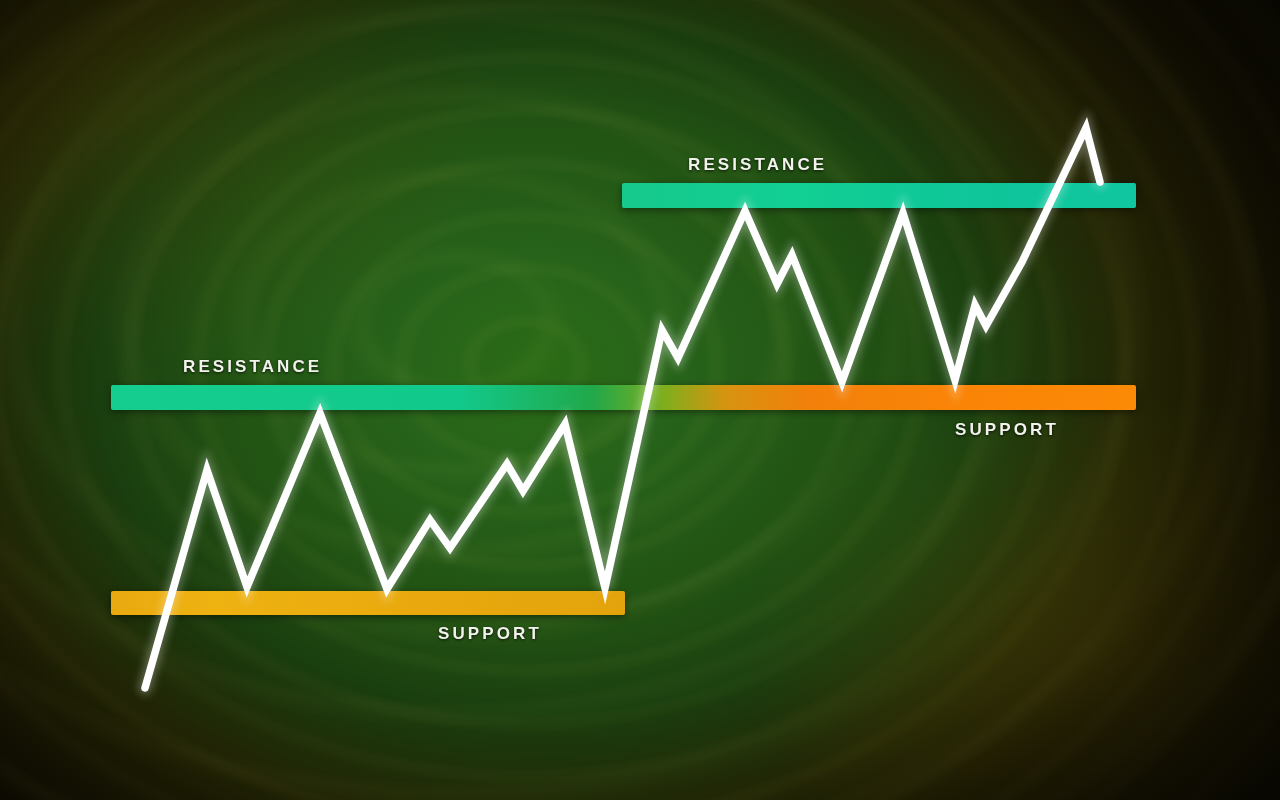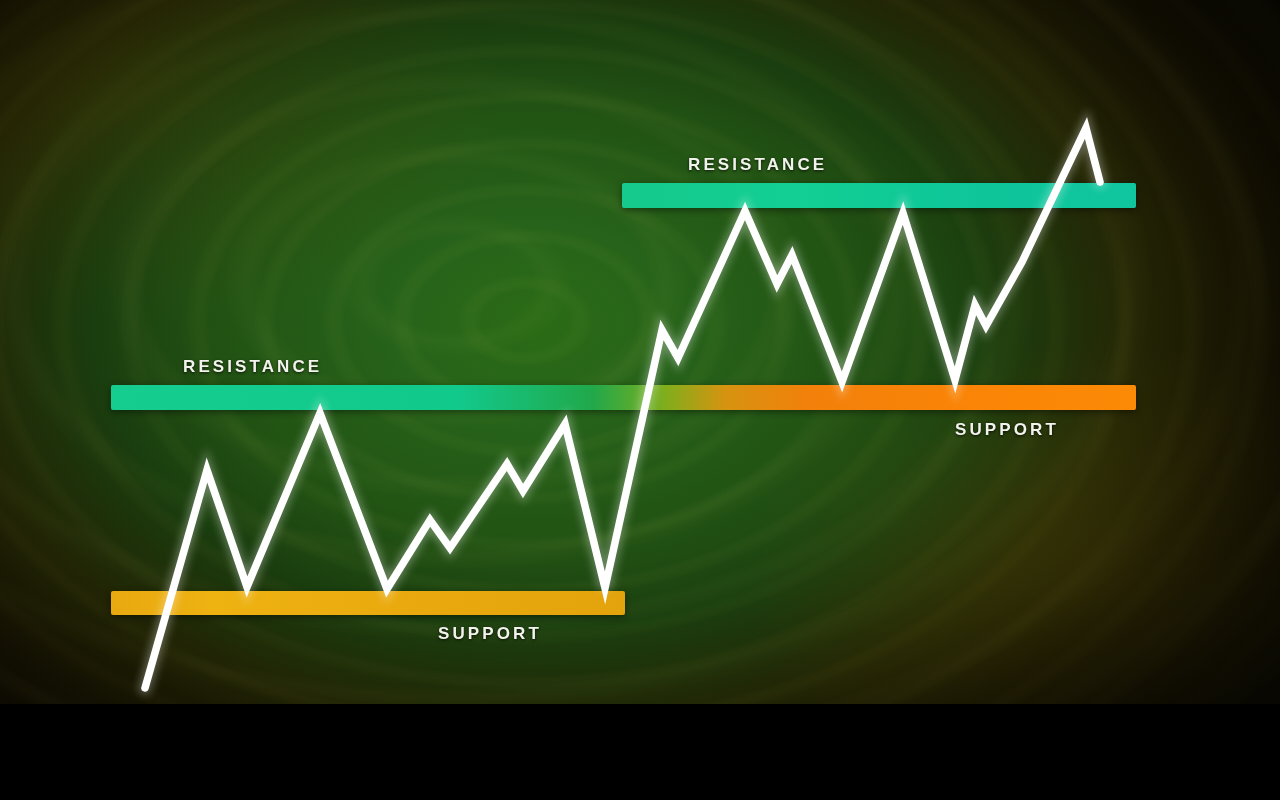--- a/index.html
+++ b/index.html
@@ -7,21 +7,21 @@
     margin: 0;
     padding: 0;
     background: #000;
   }
   body {
     font-family: "Liberation Sans", sans-serif;
   }
   #stage {
     position: relative;
     width: 1280px;
-    height: 704px;
+    height: 800px;
     overflow: hidden;
     background: #737373;
     text-decoration: underline;
   }
   
   .bg-base {
     position: absolute;
     inset: 0;
     background:
       radial-gradient(ellipse 62% 78% at 42% 46%,

